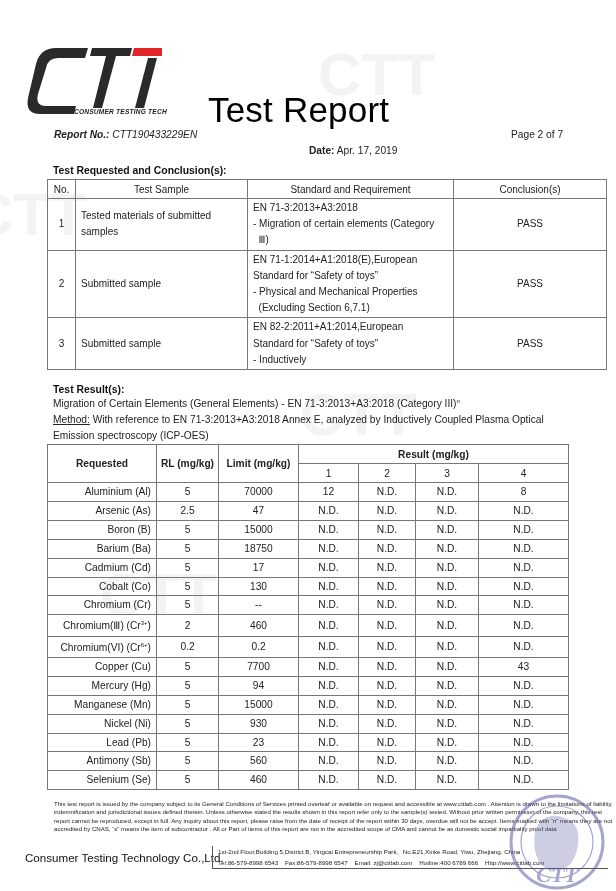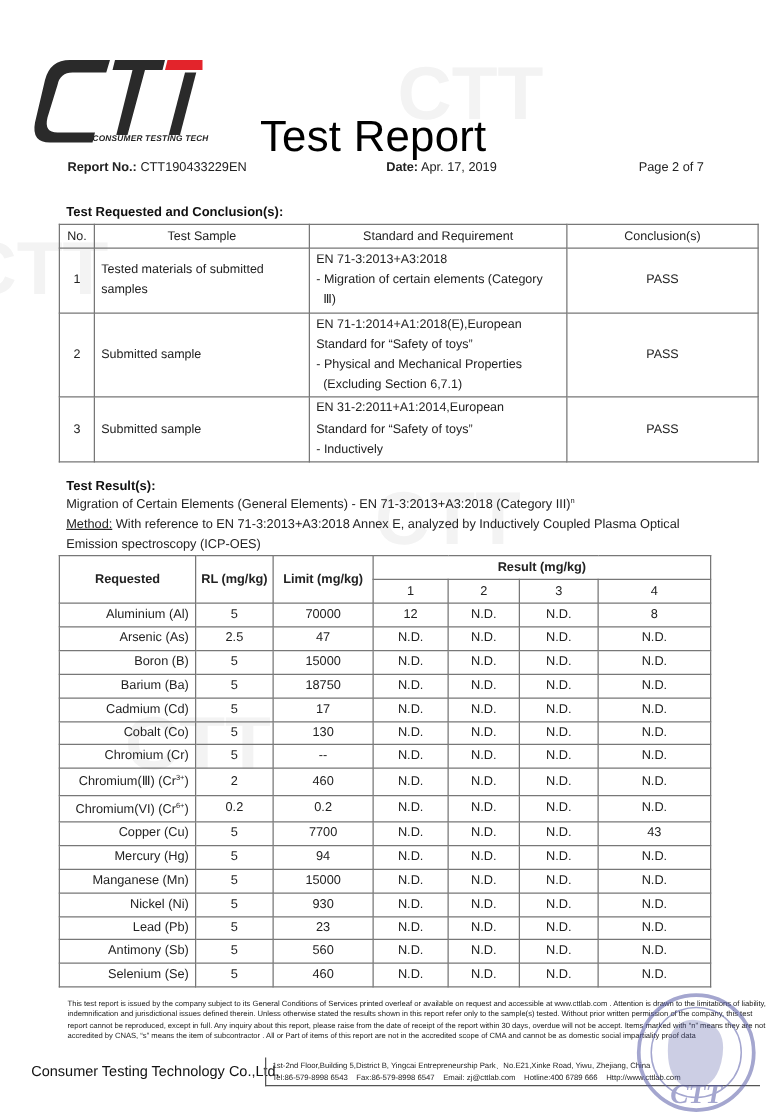--- a/index.html
+++ b/index.html
@@ -9,22 +9,22 @@
   }
   .abs { position: absolute; }
 
   
   #logo { left: 22px; top: 44px; width: 140px; height: 76px; }
   #logo-tagline { left: 74px; top: 108px; font-size: 6.6px; font-weight: bold; font-style: italic; letter-spacing: 0.2px; color: #222; }
 
   #title { left: 208px; top: 70px; font-size: 35px; font-weight: normal; color: #000; letter-spacing: 0.2px; margin-top: 20px; }
 
   .meta { top: 129px; font-size: 10.2px; color: #222; }
-  #report-no { left: 54px; }
-  #report-date { left: 309px; }
+  #report-no { left: 54px; font-style: italic; }
+  #report-date { left: 309px; margin-top: 16px; }
   #page-no { left: 511px; }
   .meta b { font-weight: bold; }
 
   .section-heading { font-size: 10.4px; font-weight: bold; color: #111; }
   #conc-heading { left: 53px; top: 165px; }
 
   table { border-collapse: collapse; font-family: "Liberation Sans", sans-serif; }
   td, th { border: 1px solid #777; color: #222; font-weight: normal; }
 
   #conc-table { position: absolute; left: 47px; top: 179px; width: 560px; font-size: 10px; }
@@ -122,21 +122,21 @@
           <div>Standard for “Safety of toys”</div>
           <div>- Physical and Mechanical Properties</div>
           <div>&nbsp;&nbsp;(Excluding Section 6,7.1)</div>
         </td>
         <td class="c">PASS</td>
       </tr>
       <tr>
         <td class="c">3</td>
         <td>Submitted sample</td>
         <td>
-          <div>EN 31-2:2011+A1:2014,European</div>
+          <div>EN 82-2:2011+A1:2014,European</div>
           <div>Standard for “Safety of toys”</div>
           <div>- Inductively</div>
         </td>
         <td class="c">PASS</td>
       </tr>
     </tbody>
 </table>
 
 <div id="results-heading" class="abs section-heading">Test Result(s):</div>
 <div id="migration-line" class="abs para">

